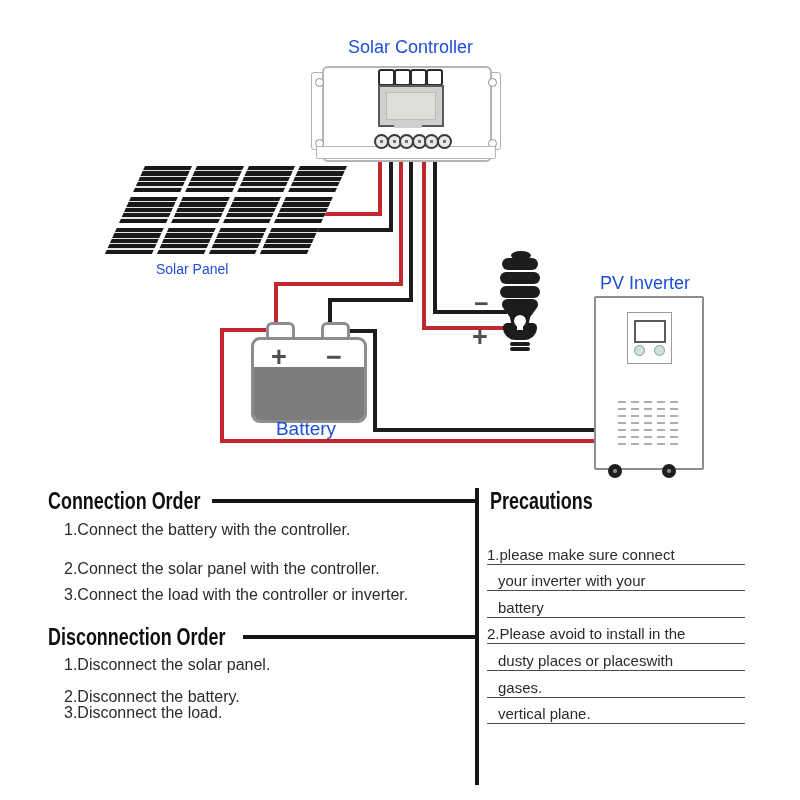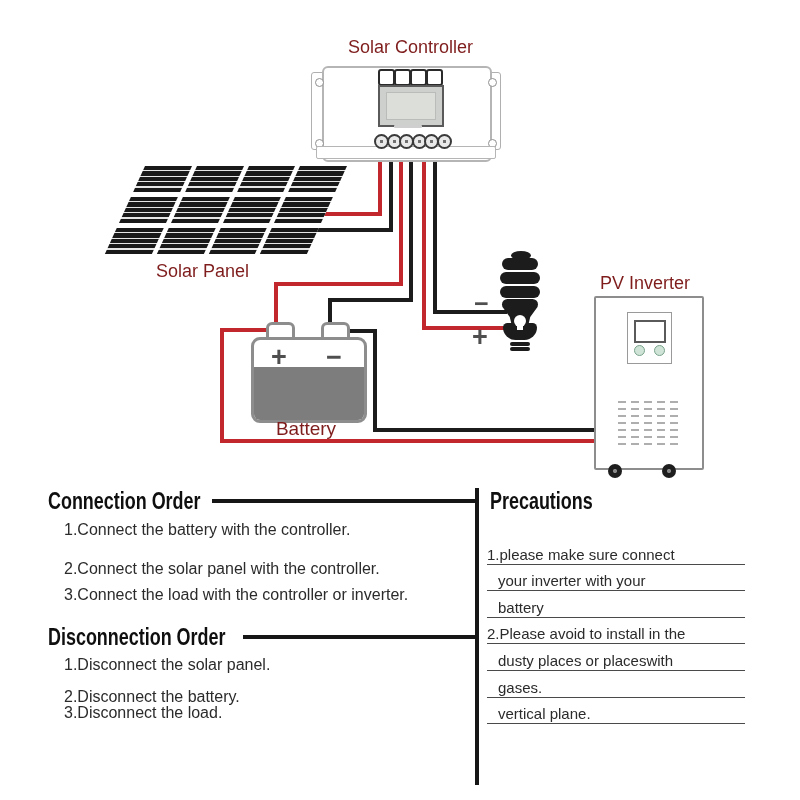--- a/index.html
+++ b/index.html
@@ -2,21 +2,21 @@
 <html style="--wire-red: #c1272d; --wire-black: #1c1c1c; --battery-gray: #7d7d7d;"><head>
 <meta charset="utf-8">
 <style>
   html,body{margin:0;padding:0;background:#fff;font-family:"Liberation Sans",sans-serif;}
   .canvas{position:relative;width:800px;height:800px;background:#fff;overflow:hidden;color:#2b2b2b;}
   
   .wire{position:absolute;}
   .wire.red{background:var(--wire-red,#c1272d);}
   .wire.black{background:var(--wire-black,#1c1c1c);}
   
-  .lbl{position:absolute;color:#7f1d1d;white-space:nowrap;}
+  .lbl{position:absolute;color:#1d4ed8;white-space:nowrap;}
   .sign{position:absolute;font-weight:bold;color:#4f4f4f;line-height:1;}
   
   .ctl-body{position:absolute;left:322px;top:66px;width:166px;height:92px;background:#fff;border:2px solid #b5b5b5;border-radius:6px;}
   .ctl-ear{position:absolute;width:13px;height:76px;background:#fff;border:1.5px solid #b0b0b0;border-radius:3px;}
   .screw{position:absolute;width:7px;height:7px;border:1.5px solid #8f8f8f;border-radius:50%;background:#fff;}
   .ctl-btn{position:absolute;top:69px;width:13px;height:13px;border:2.5px solid #2a2a2a;border-radius:3px;background:#fff;}
   .ctl-lcd{position:absolute;left:378px;top:85px;width:62px;height:38px;border:2px solid #5a5a5a;background:#cdd0cd;}
   .ctl-lcd-in{position:absolute;left:6px;top:5px;width:48px;height:26px;background:#dbded9;border:1px solid #b9bcb8;}
   .ctl-marks{position:absolute;left:394px;top:125px;width:28px;height:3px;background:#cfcfcf;border-radius:1px;}
   .ctl-base{position:absolute;left:316px;top:146px;width:178px;height:11px;background:#fff;border:1.5px solid #b5b5b5;border-radius:2px;}
@@ -108,21 +108,21 @@
       <div class="cell"></div>
     <div class="cell"></div>
       <div class="cell"></div>
       <div class="cell"></div>
       <div class="cell"></div>
     <div class="cell"></div>
       <div class="cell"></div>
       <div class="cell"></div>
       <div class="cell"></div>
   </div>
-  <div class="lbl" style="left:156px;top:261px;font-size:18px;">Solar Panel</div>
+  <div class="lbl" style="left:156px;top:261px;font-size:14px;">Solar Panel</div>
 
   <div class="bat-post" style="left:266px;top:322px;"></div>
   <div class="bat-post" style="left:321px;top:322px;"></div>
   <div class="bat-body">
     <div class="bat-fill"></div>
     <span class="sign" style="left:17px;top:4px;font-size:27px;">+</span>
     <span class="sign" style="left:72px;top:4px;font-size:27px;">−</span>
   </div>
   <div class="lbl" style="left:251px;top:418px;width:110px;text-align:center;font-size:19px;">Battery</div>
 

